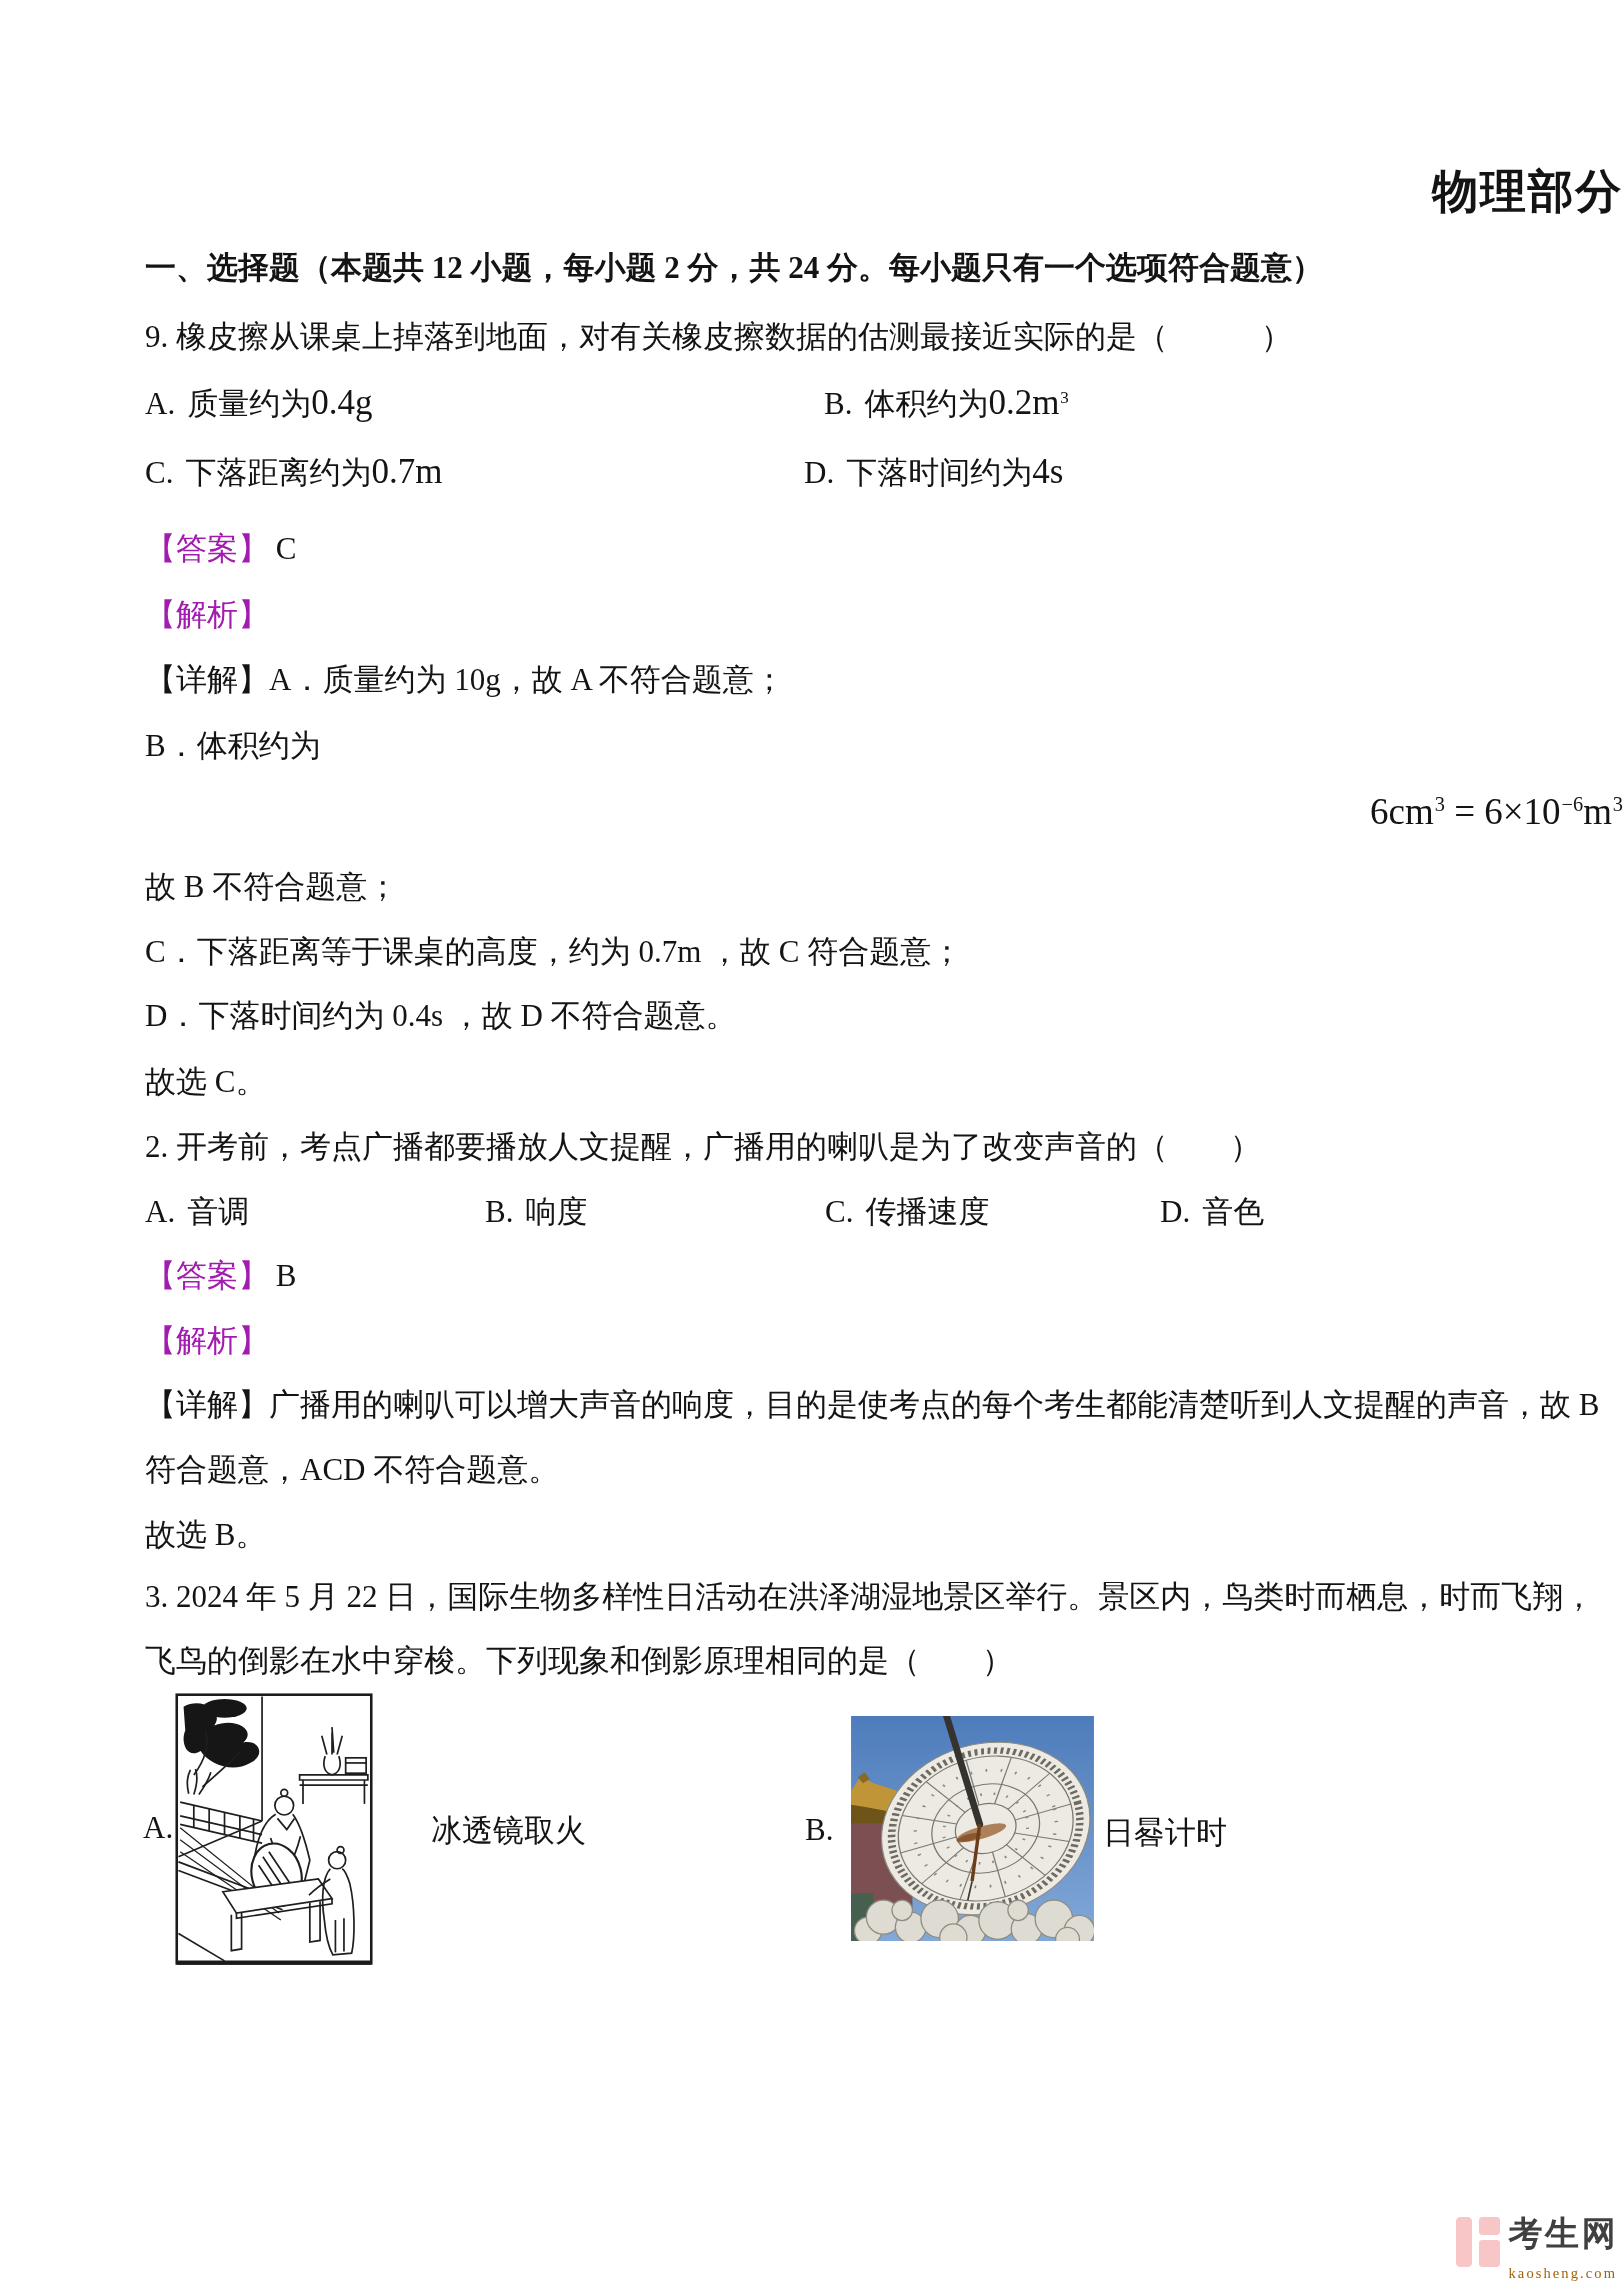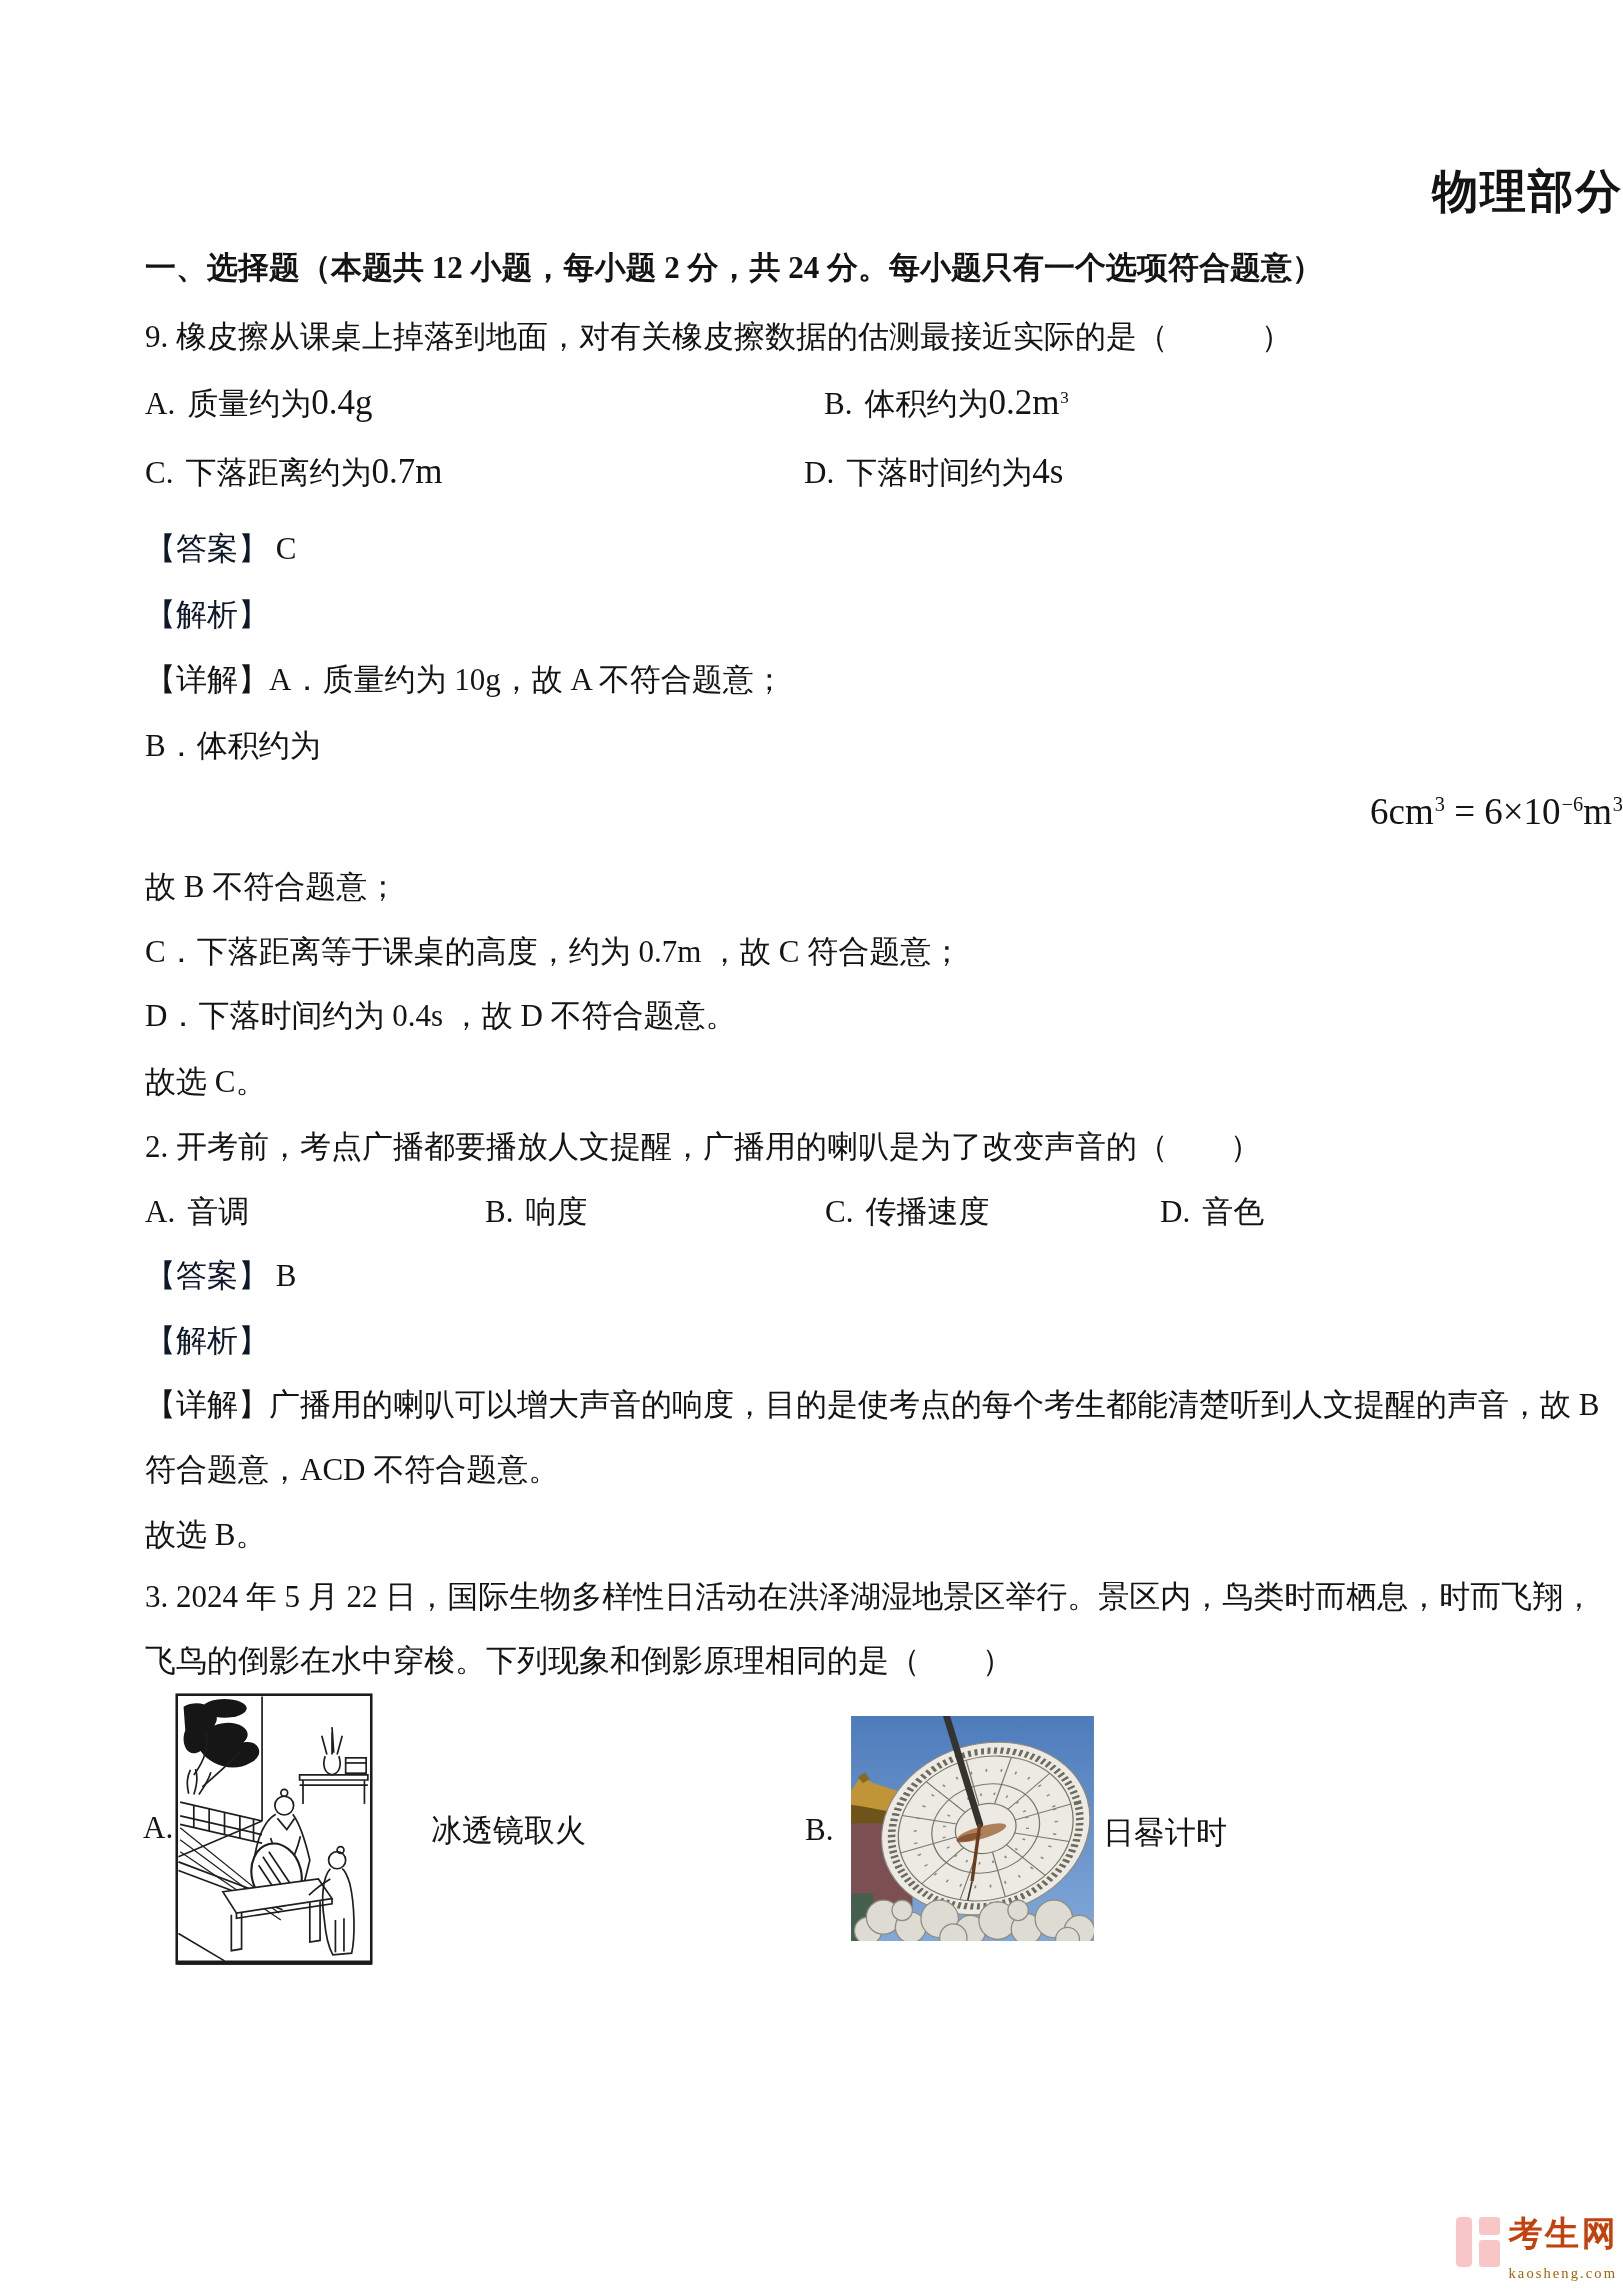--- a/index.html
+++ b/index.html
@@ -13,41 +13,41 @@
   }
   .title{
     position:absolute;left:0;width:100%;text-align:right;
     font-size:46px;font-weight:700;letter-spacing:1.7px;white-space:nowrap;
   }
   .line{
     position:absolute;left:145px;
     font-size:31px;line-height:1.25;white-space:nowrap;
   }
   .bold{font-weight:700;}
-  .blue{color:#0f172a;margin-top:36px;}
+  .blue{color:#a21caf;margin-top:36px;}
   .opt-label{margin-right:12px;}
   .fval{font-size:35px;}
   .ansletter{margin-left:6.8px;}
   sup.s{font-size:0.55em;vertical-align:super;margin-left:0.9px;}
   .formula-line{
     position:absolute;left:0;width:100%;text-align:right;
     font-size:37px;white-space:nowrap;
   }
   .fig-label,.fig-caption{position:absolute;font-size:31px;white-space:nowrap;}
   .figbox{position:absolute;overflow:hidden;}
   .watermark{
     position:absolute;left:1456px;top:2217px;
     display:flex;align-items:flex-start;gap:8.5px;
     color:#f6c0c0;
   }
   .wm-logo{position:relative;width:44px;height:50px;flex:0 0 auto;}
   .wm-bar-left{position:absolute;left:0;top:0;width:16px;height:50px;background:#f8c6c6;border-radius:4.3px;}
   .wm-sq-top{position:absolute;left:23px;top:0;width:21.3px;height:18px;background:#f8c6c6;border-radius:3.4px;}
   .wm-sq-bottom{position:absolute;left:23px;top:23px;width:21.3px;height:26.5px;background:#f8c6c6;border-radius:3.4px;}
-  .wm-name{font-size:34px;line-height:1.0;letter-spacing:2.6px;color:#c2410c;font-weight:700;}
+  .wm-name{font-size:34px;line-height:1.0;letter-spacing:2.6px;color:#404040;font-weight:700;}
   .wm-domain{font-size:14.5px;letter-spacing:2.1px;color:#a16207;margin-top:14px;}
 </style>
 </head>
 <body>
 
 <div class="page">
 
   <div class="title" style="top:161px">物理部分</div>
 
   <div class="line bold" style="top:249px">一、选择题（本题共 12 小题，每小题 2 分，共 24 分。每小题只有一个选项符合题意）</div>

